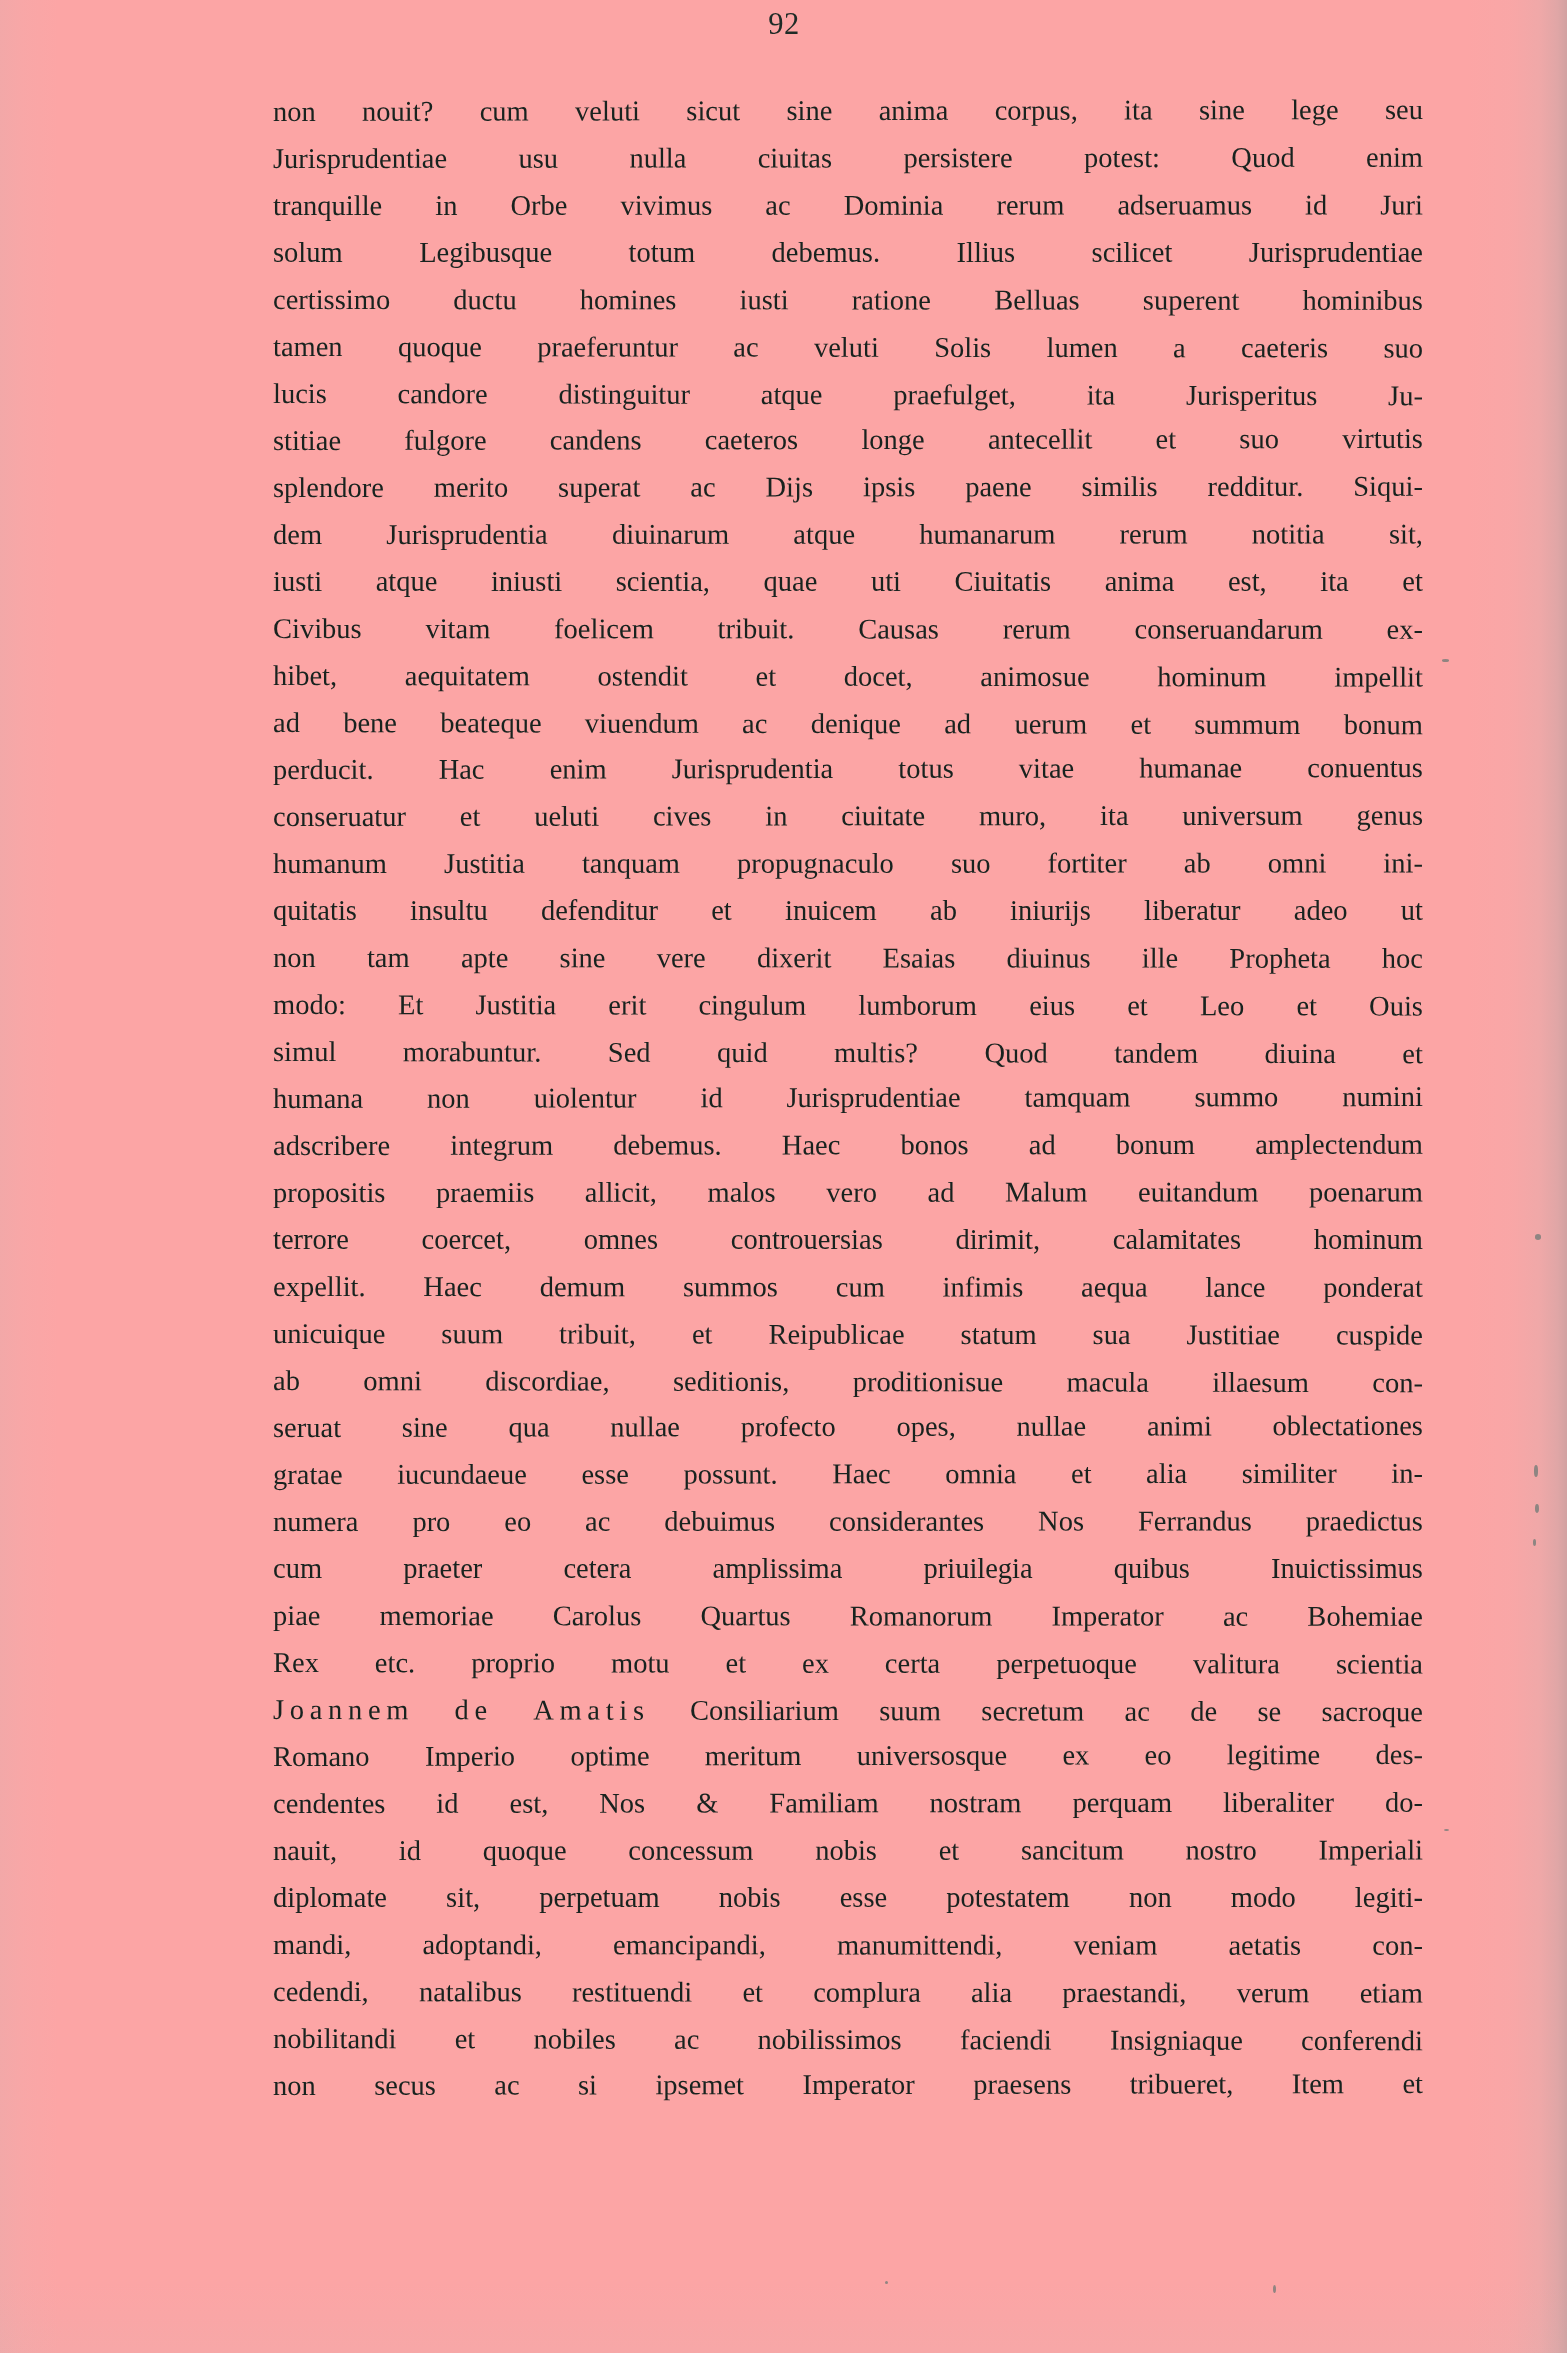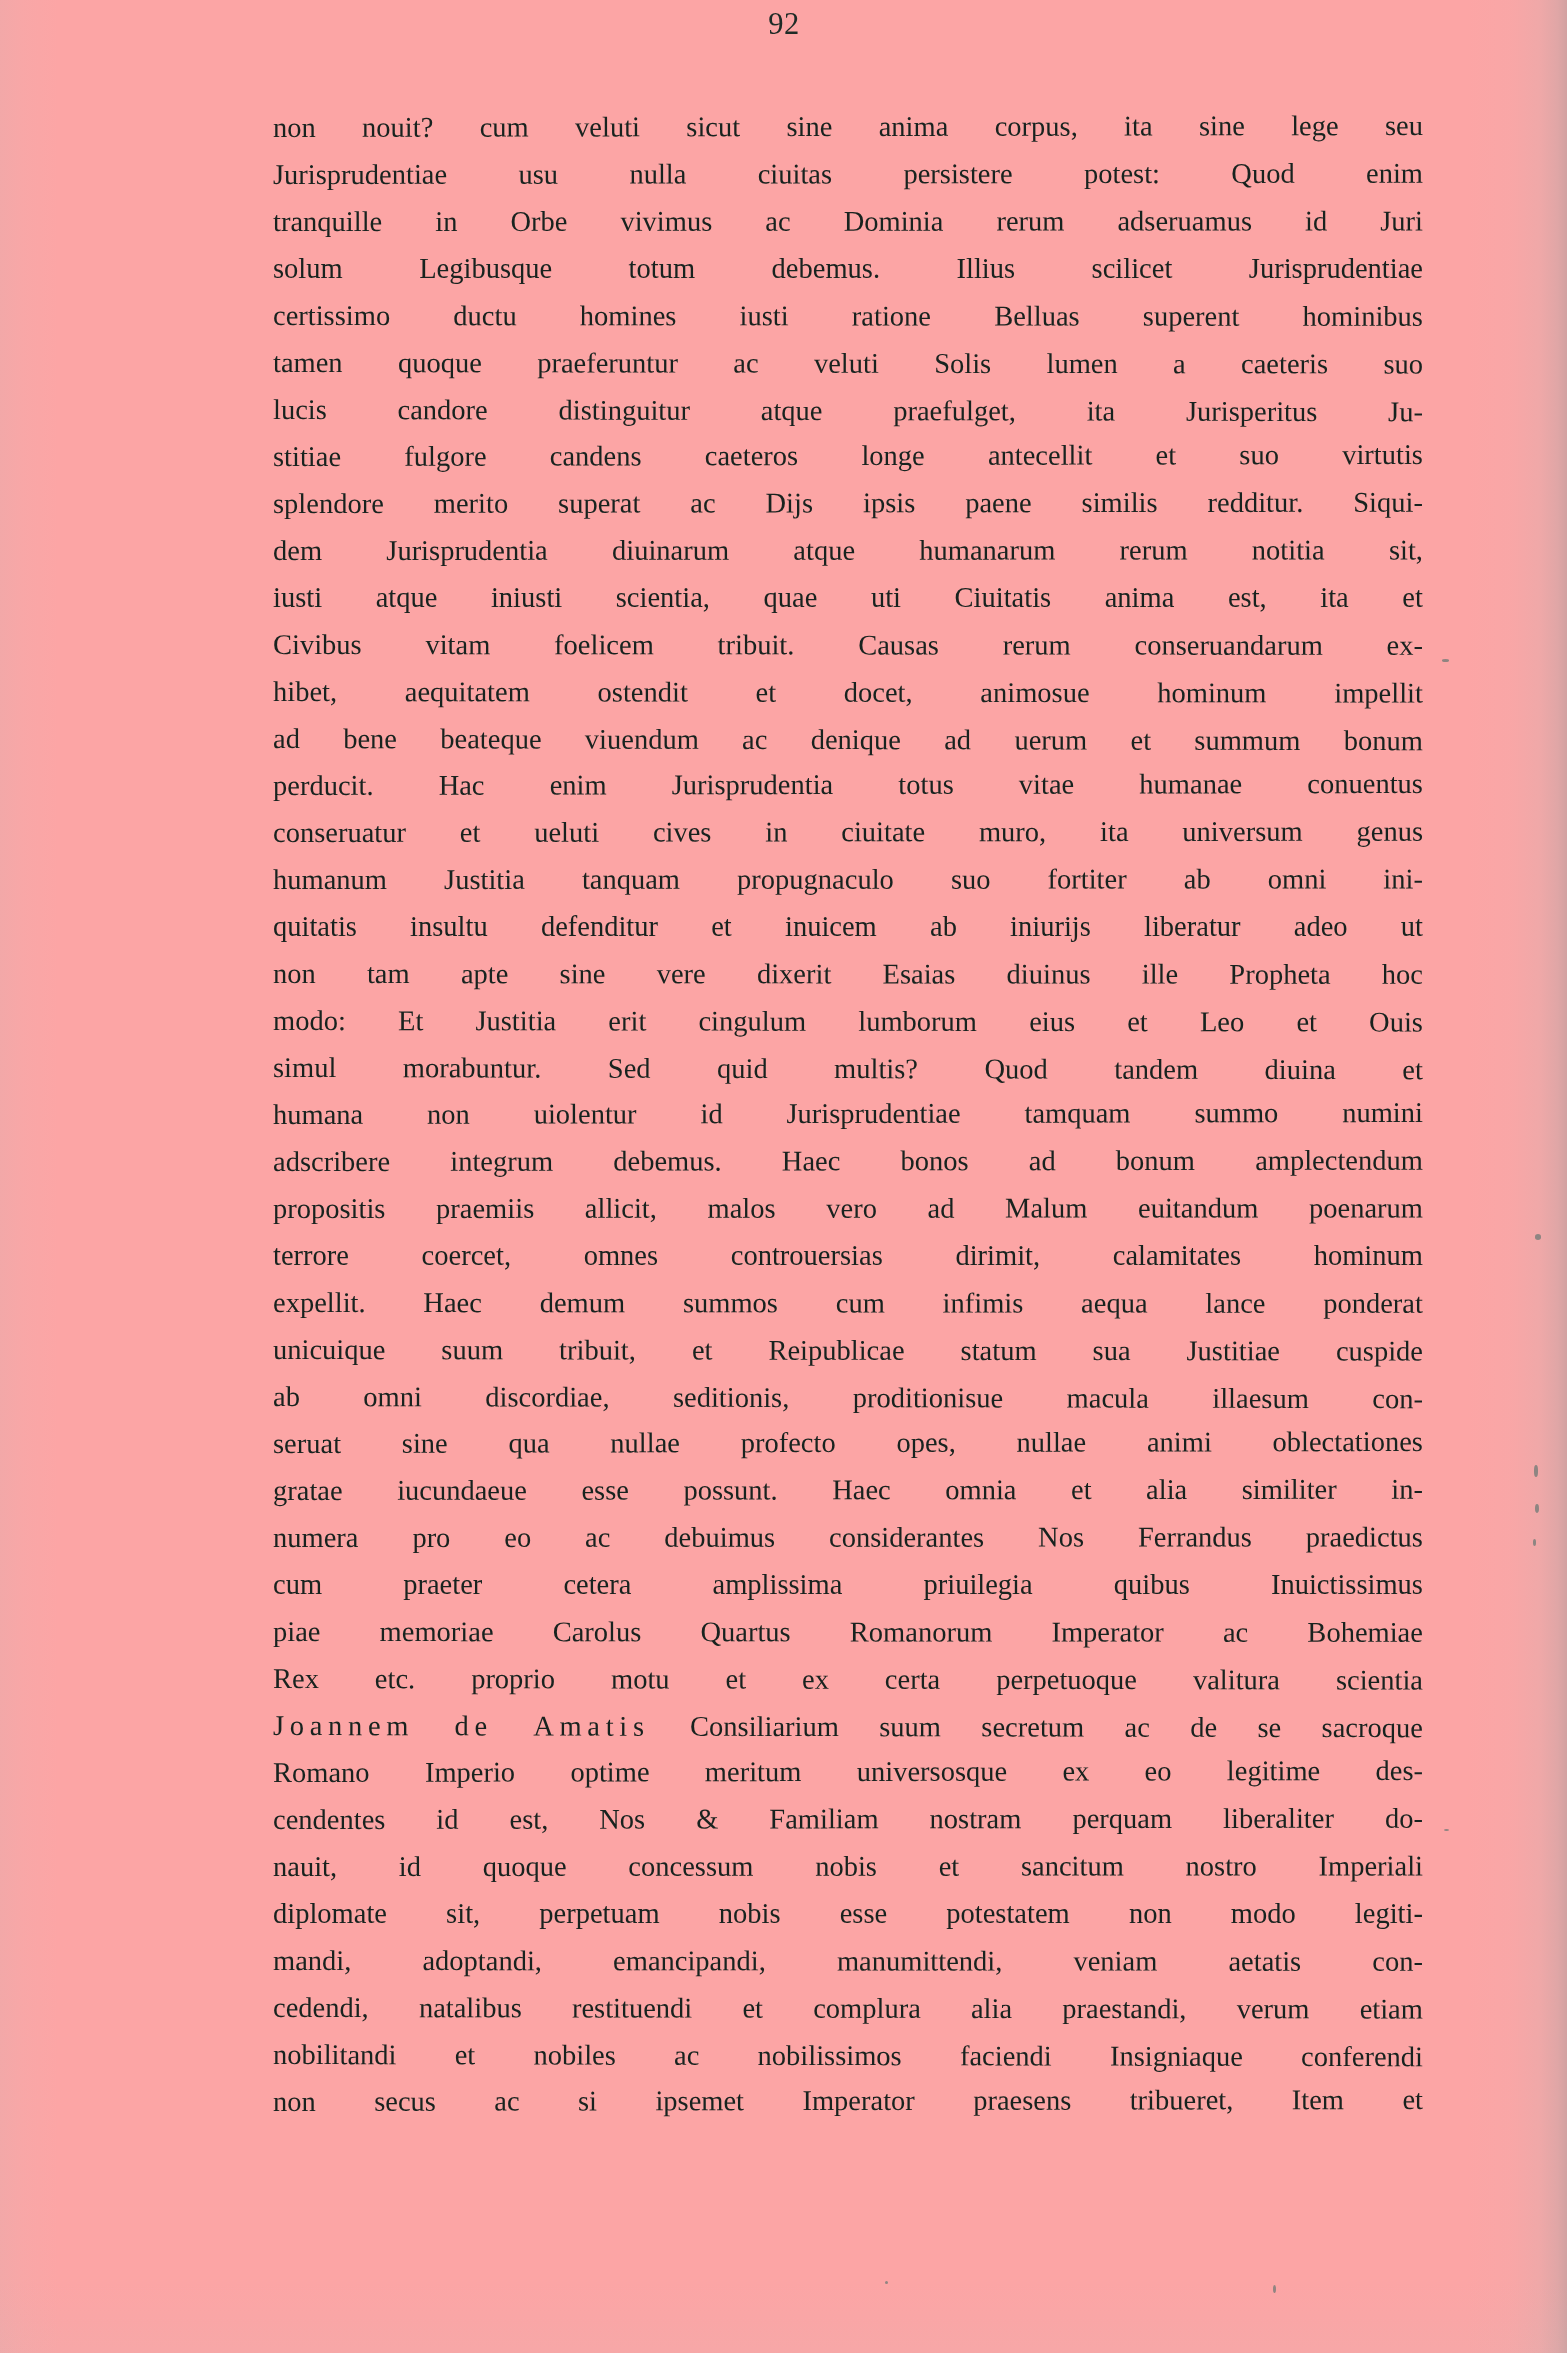--- a/index.html
+++ b/index.html
@@ -74,21 +74,21 @@
     line-height: 1;
     color: #1e2b26;
     letter-spacing: 0.5px;
     font-family: "Liberation Serif", "DejaVu Serif", serif;
   }
 
   
   #text-block {
     position: absolute;
     left: 273px;
-    top: 104px;
+    top: 88px;
     width: 1150px;
   }
 
   .text-line {
     display: flex;
     color: #18231f;
     font-size: 28.5px;
     height: 47px;
     line-height: 47px;
     white-space: nowrap;

